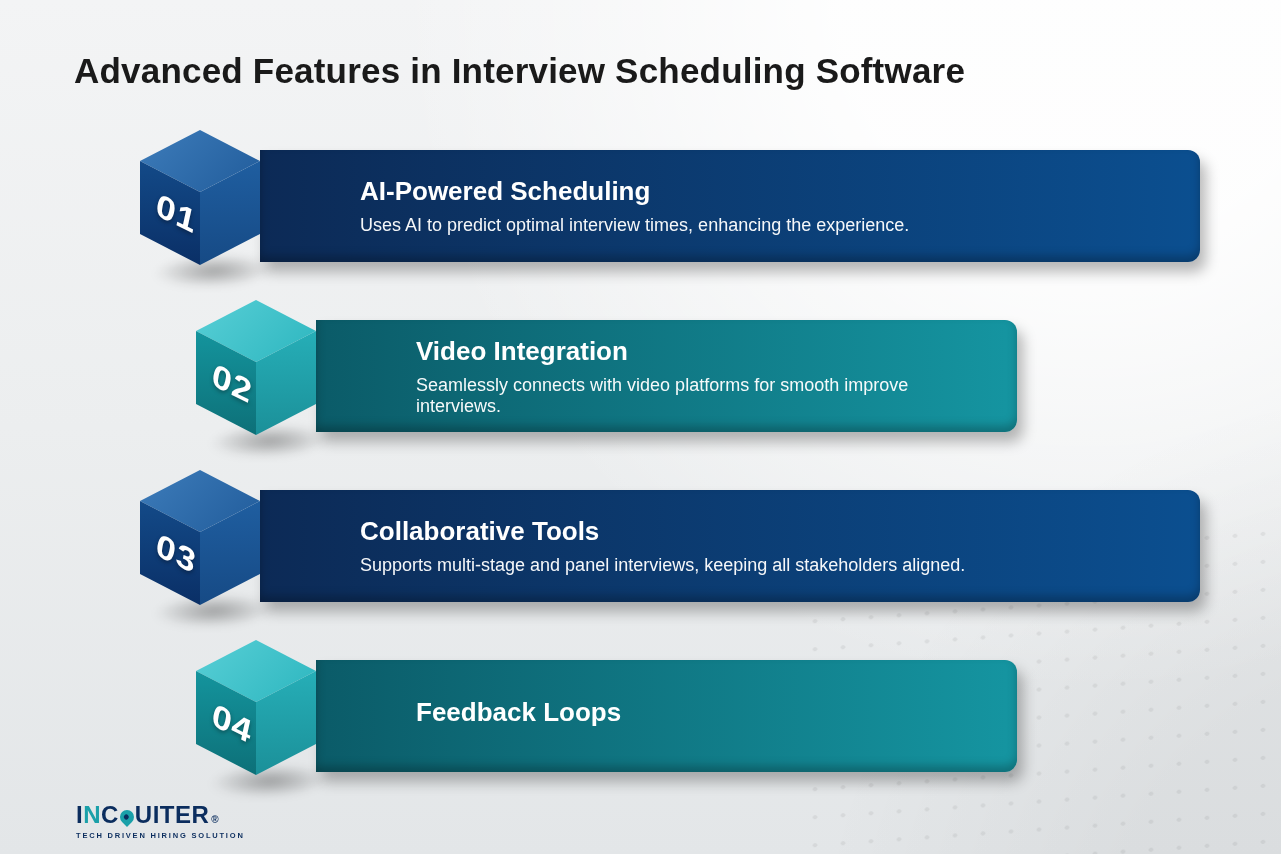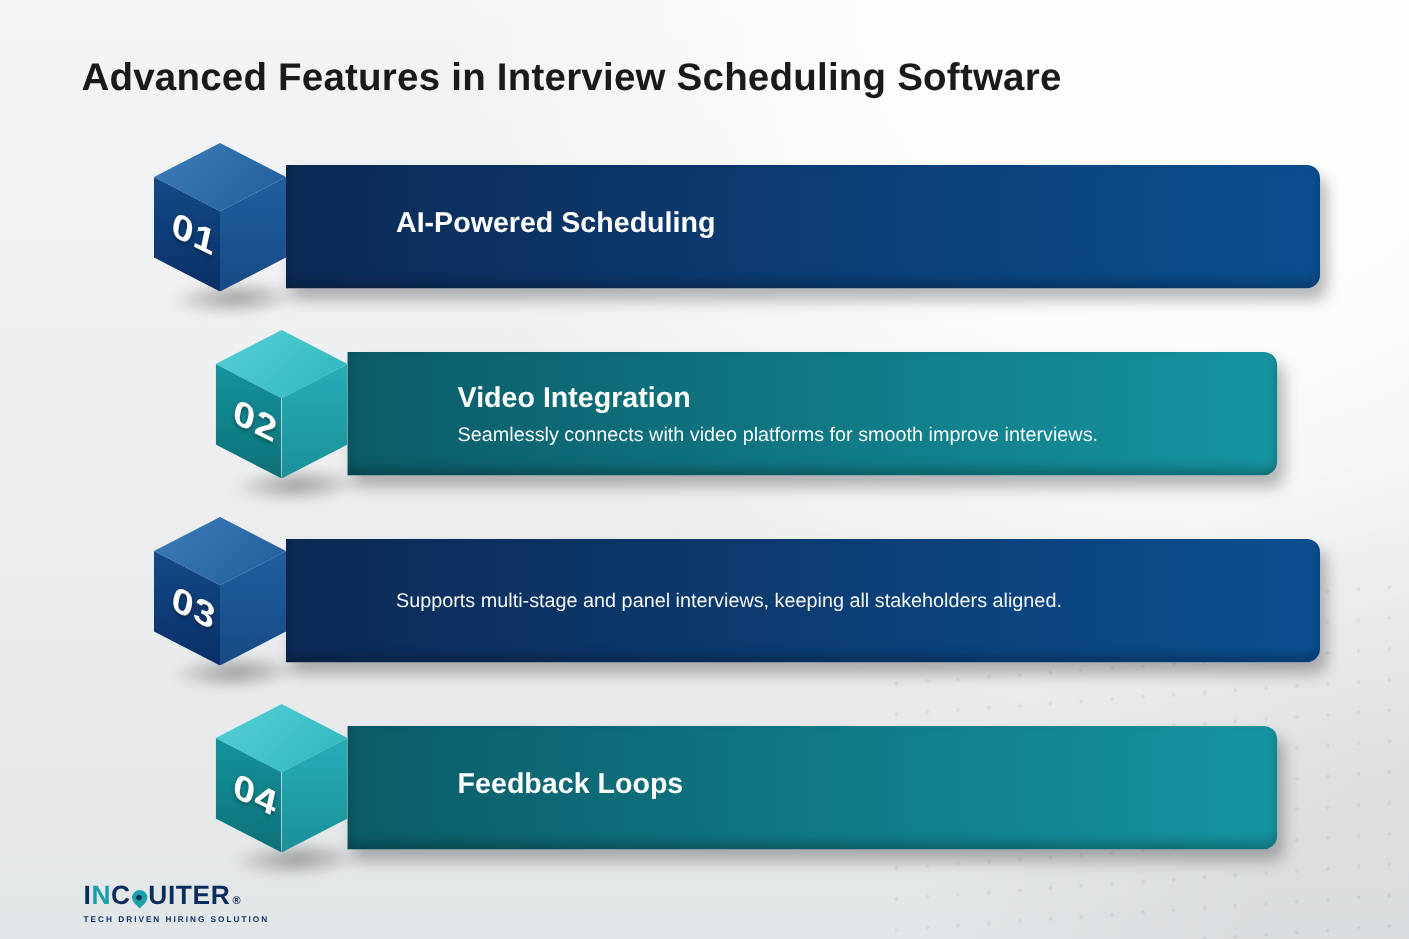--- a/index.html
+++ b/index.html
@@ -134,21 +134,21 @@
     border-radius: 0 12px 12px 0;
     box-shadow: 6px 10px 14px rgba(0,0,0,0.28), inset 0 -6px 10px rgba(0,0,0,0.25);
     padding: 16px 24px 16px 100px;
     color: #ffffff;
     display: flex;
     flex-direction: column;
     justify-content: center;
   }
   .row.alt .bar {
     border-radius: 0 12px 12px 0;
-    width: 845px;
+    width: 701px;
     left: 130px;
   }
   .blue .bar { background: linear-gradient(90deg, var(--bar-blue-start), var(--bar-blue-end)); }
   .teal .bar { background: linear-gradient(90deg, var(--bar-teal-start), var(--bar-teal-end)); }
 
   .bar .feature-title {
     font-size: 26px;
     font-weight: 700;
     margin-bottom: 8px;
   }
@@ -210,20 +210,21 @@
 
 <div class="dotpattern"></div>
 
 <h1 class="title">Advanced Features in Interview Scheduling Software</h1>
 
 <div class="list">
 
   <div class="row blue">
     <div class="bar">
       <div class="feature-title">AI-Powered Scheduling</div>
+      <div class="feature-desc">Uses AI to predict optimal interview times, enhancing the experience.</div>
     </div>
     <div class="cube-shadow"></div>
     <div class="cube2">
       <div class="top"></div>
         <div class="left"></div>
         <div class="right"></div>
     </div>
     <div class="cube-num">01</div>
   </div>
 
@@ -236,20 +237,21 @@
     <div class="cube2">
       <div class="top"></div>
         <div class="left"></div>
         <div class="right"></div>
     </div>
     <div class="cube-num">02</div>
   </div>
 
   <div class="row blue">
     <div class="bar">
+      <div class="feature-title">Collaborative Tools</div>
       <div class="feature-desc">Supports multi-stage and panel interviews, keeping all stakeholders aligned.</div>
     </div>
     <div class="cube-shadow"></div>
     <div class="cube2">
       <div class="top"></div>
         <div class="left"></div>
         <div class="right"></div>
     </div>
     <div class="cube-num">03</div>
   </div>

